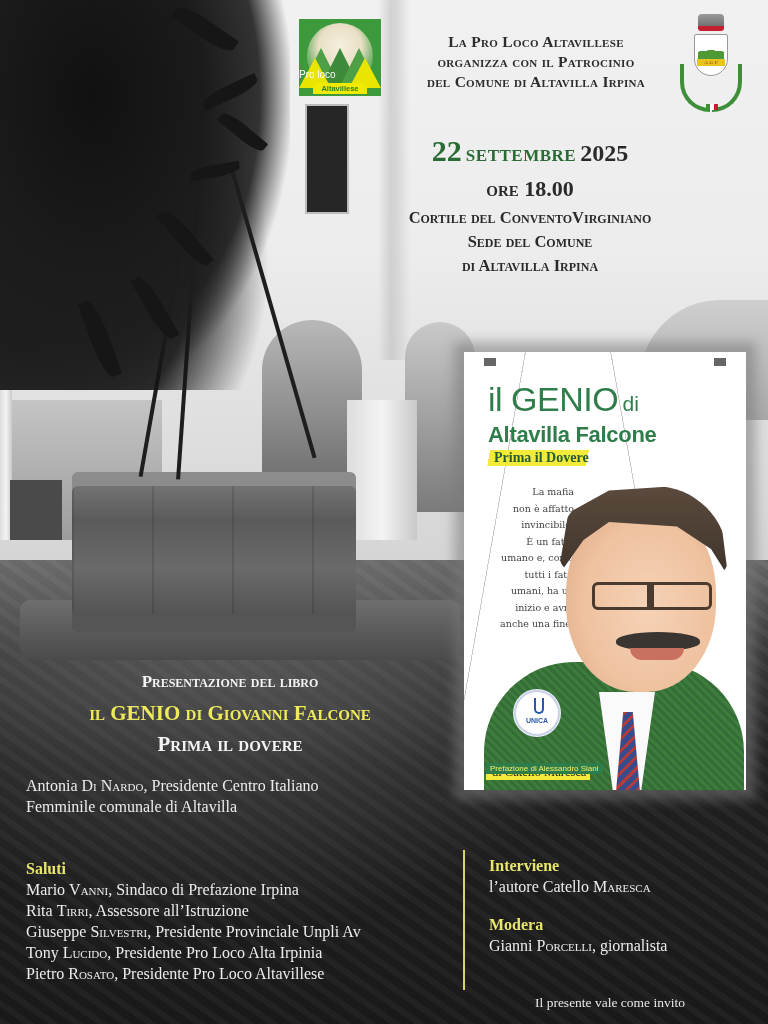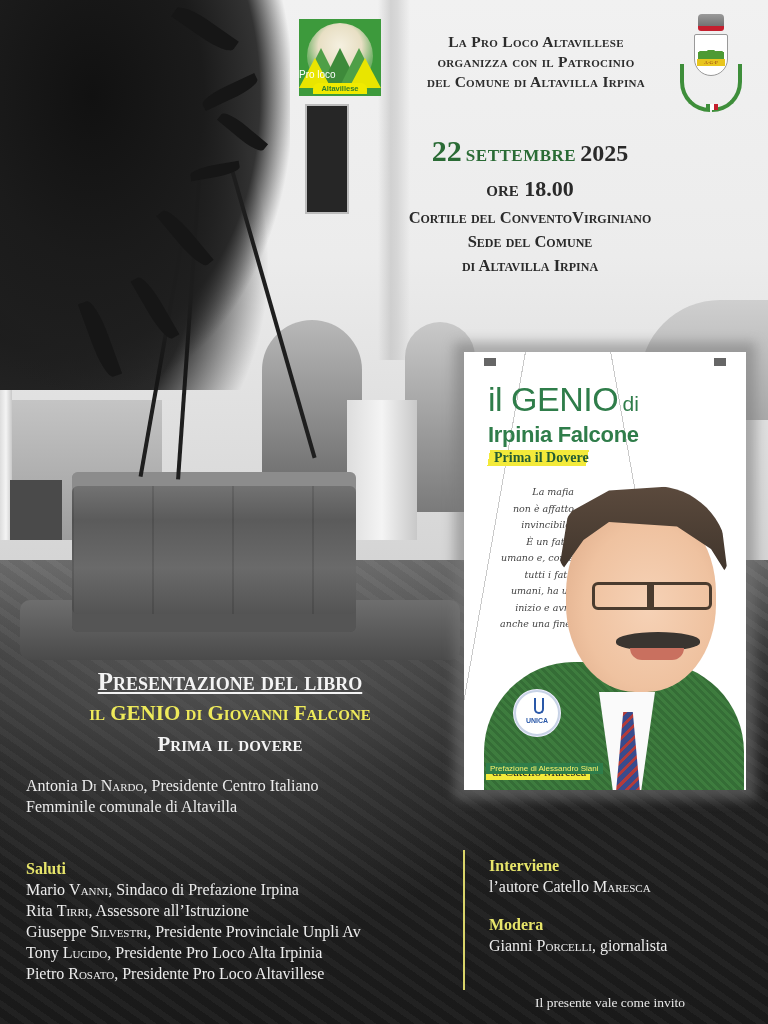--- a/index.html
+++ b/index.html
@@ -163,21 +163,21 @@
     position: absolute; left: 24px; top: 70px; white-space: nowrap;
     font-family: "Liberation Sans", sans-serif; font-weight: bold; color: #2f7d4a; font-size: 22px; letter-spacing: -0.3px;
   }
   .book-subtitle {
     position: absolute; left: 22px; top: 98px; padding: 0 6px 0 8px;
     background: linear-gradient(100deg, transparent 0 4px, #f3ea3a 4px 92%, transparent 92%);
     font-family: "Liberation Serif", serif; font-weight: bold; font-size: 14px; color: #245c33;
   }
   .book-quote {
     position: absolute; left: 10px; top: 132px; width: 100px; text-align: right;
-    font-family: "DejaVu Serif", serif; font-style: italic; font-size: 9.5px; line-height: 16.5px; color: #444;
+    font-family: "DejaVu Serif", serif; font-size: 9.5px; line-height: 16.5px; color: #444;
   }
   .portrait { position: absolute; left: 90px; top: 130px; width: 192px; height: 308px; }
   .portrait .suit {
     position: absolute; left: -70px; top: 180px; width: 260px; height: 150px; background:
       repeating-linear-gradient(45deg, #3e7c3e 0 3px, #356d36 3px 6px);
     border-radius: 90px 90px 0 0;
   }
   .portrait .shirt {
     position: absolute; left: 38px; top: 210px; width: 70px; height: 100px; background: #fafafa;
     clip-path: polygon(10% 0, 90% 0, 70% 100%, 30% 100%);
@@ -221,21 +221,21 @@
   .book-preface {
     position: absolute; left: 22px; top: 411px; padding: 1px 4px; background: #2f7d4a;
     font-family: Liberation Sans, sans-serif; font-size: 8px; color: #f4ef6a;
   }
 
   
   .presentation {
     position: absolute; left: 0; top: 667px; width: 460px; text-align: center; font-weight: bold; color: #f4f4f4;
     font-variant: small-caps;
   }
-  .pres-l1 { font-size: 25px; line-height: 30px; text-decoration: underline; }
+  .pres-l1 { font-size: 17px; line-height: 30px; }
   .pres-l2 { font-size: 21px; line-height: 32px; color: #eeea5a; }
   .pres-l2 .genio { font-size: 21px; }
   .pres-l3 { font-size: 21px; line-height: 30px; }
 
   .section { position: absolute; color: #ececec; font-size: 16px; line-height: 21px; }
   .section-heading { color: #e7e56a; }
   .section-heading.b { font-weight: bold; }
   .sc { font-variant: small-caps; }
 
   .intro { left: 26px; top: 775px; width: 430px; }
@@ -323,21 +323,21 @@
 
 <div class="book-shadow"></div>
 <div class="book">
   <div class="rays"></div>
   <div class="tag l"></div>
   <div class="tag r"></div>
   <div class="book-title1">
     <span class="big">il GENIO</span>
     <span class="small">di</span>
   </div>
-  <div class="book-title2">Irpinia Falcone</div>
+  <div class="book-title2">Altavilla Falcone</div>
   <div class="book-subtitle">Prima il Dovere</div>
   <div class="book-quote">
     <div>La mafia</div>
     <div>non è affatto</div>
     <div>invincibile.</div>
     <div>È un fatto</div>
     <div>umano e, come</div>
     <div>tutti i fatti</div>
     <div>umani, ha un</div>
     <div>inizio e avrà</div>

